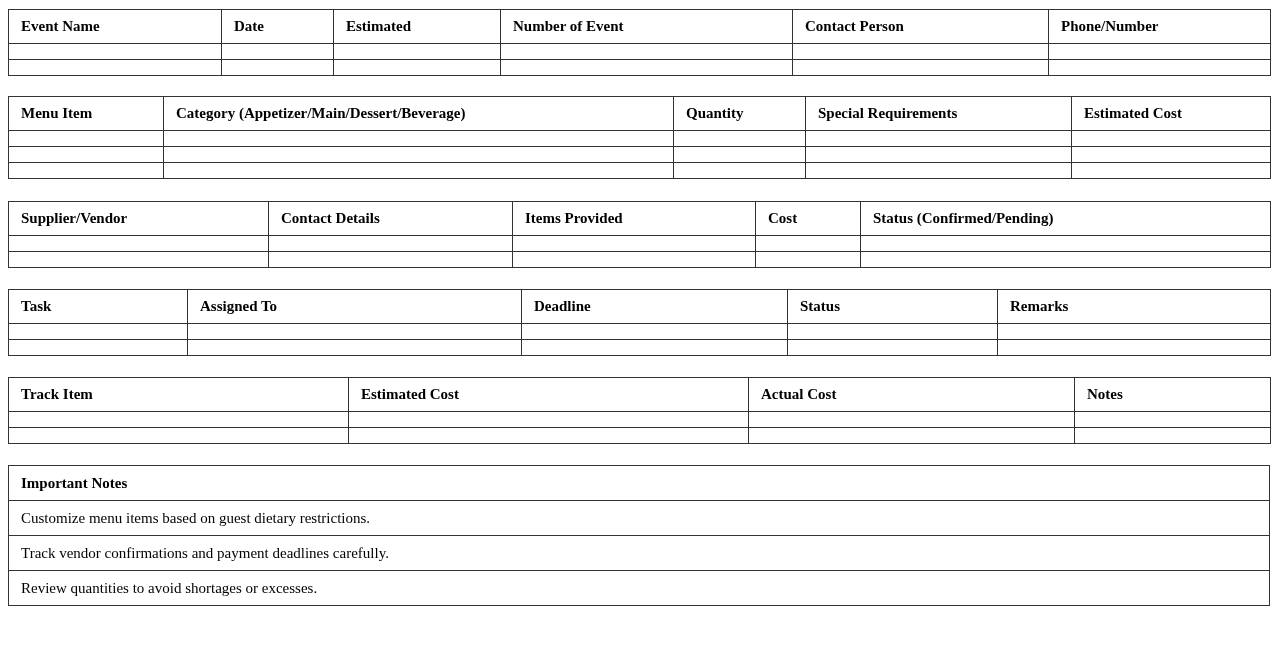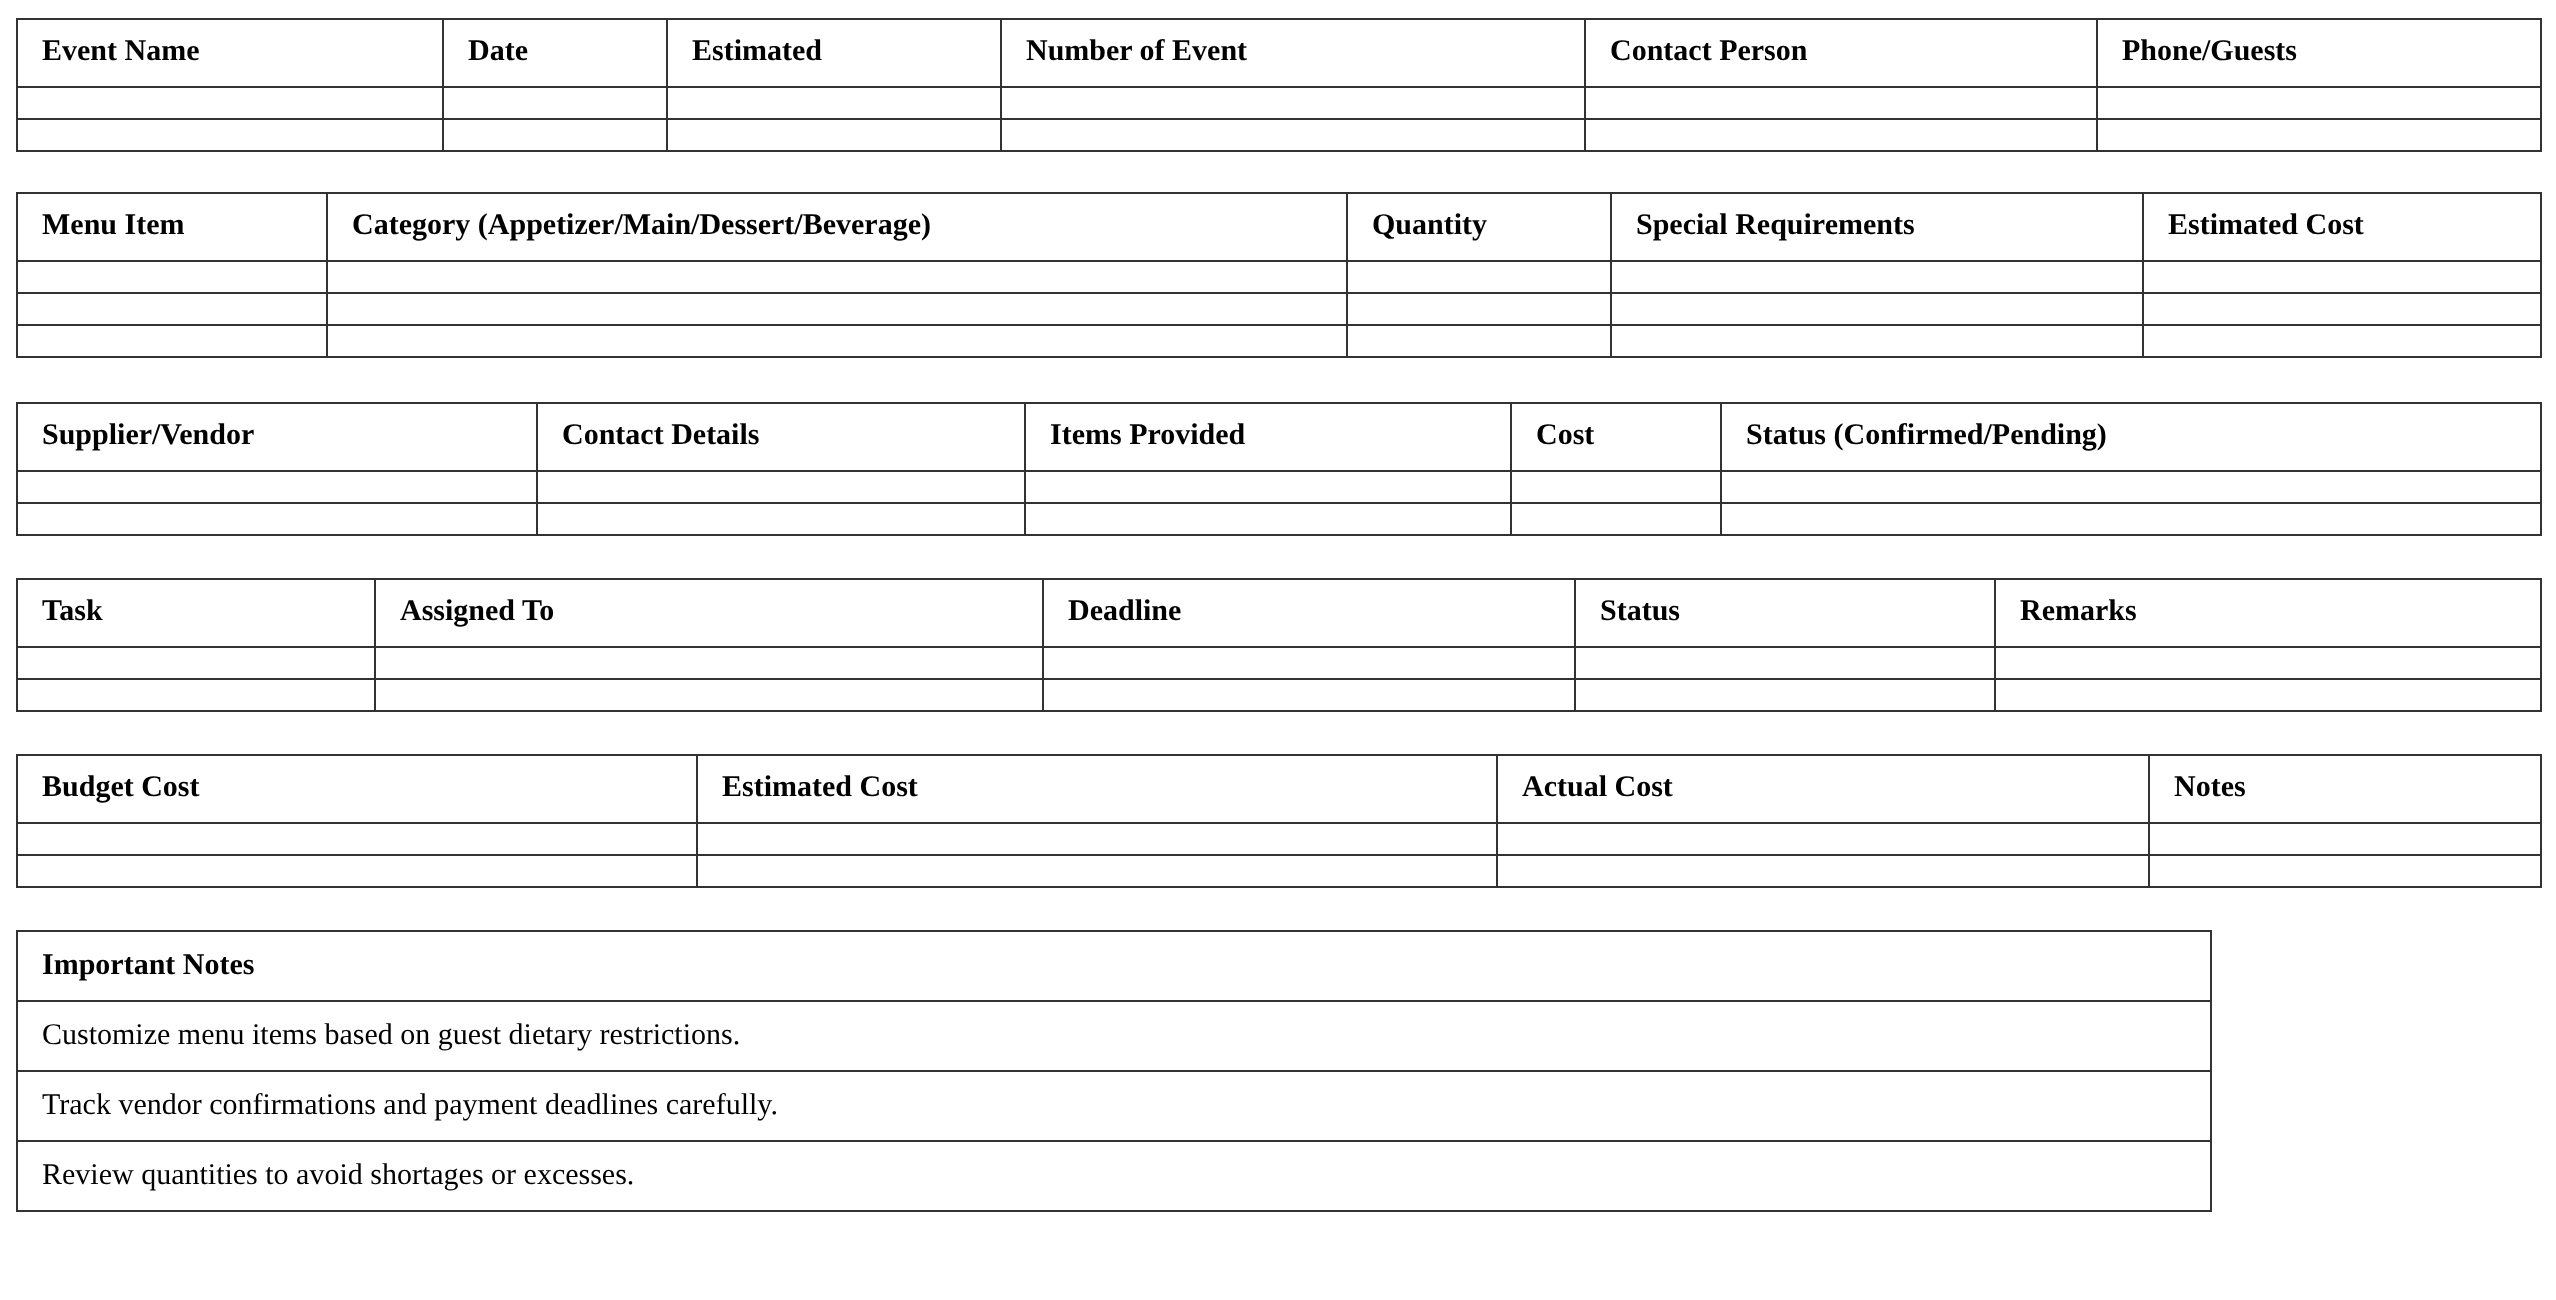--- a/index.html
+++ b/index.html
@@ -1,18 +1,18 @@
 <!DOCTYPE html>
 <html><head>
 <meta charset="utf-8">
 <style>
   html, body { margin: 0; padding: 0; background: #ffffff; }
   body { width: 1278px; height: 650px; position: relative; overflow: hidden;
          font-family: "Liberation Serif", "DejaVu Serif", serif; color: #000; }
-  table { position: absolute; left: 8px; width: 1098px; border-collapse: collapse; table-layout: fixed; }
+  table { position: absolute; left: 8px; width: 1262px; border-collapse: collapse; table-layout: fixed; }
   td, th { border: 1px solid #333; padding: 0 12px; font-size: 15px; text-align: left; vertical-align: middle; }
   th { font-weight: bold; height: 33px; font-family: Liberation Serif, serif; }
   td.empty { height: 15px; }
   td.note { height: 34px; font-weight: normal; }
 </style>
 </head>
 <body>
 
 <table style="top:9px;">
   <colgroup>
@@ -23,21 +23,21 @@
       <col style="width:256px">
       <col style="width:222px">
     </colgroup>
   <tbody>
       <tr>
     <th>Event Name</th>
     <th>Date</th>
     <th>Estimated</th>
     <th>Number of Event</th>
     <th>Contact Person</th>
-    <th>Phone/Guests</th>
+    <th>Phone/Number</th>
   </tr>
   <tr>
     <td class="empty"></td>
     <td class="empty"></td>
     <td class="empty"></td>
     <td class="empty"></td>
     <td class="empty"></td>
     <td class="empty"></td>
   </tr>
   <tr>
@@ -159,21 +159,21 @@
 
 <table style="top:377px;">
   <colgroup>
       <col style="width:340px">
       <col style="width:400px">
       <col style="width:326px">
       <col style="width:196px">
     </colgroup>
   <tbody>
       <tr>
-    <th>Budget Cost</th>
+    <th>Track Item</th>
     <th>Estimated Cost</th>
     <th>Actual Cost</th>
     <th>Notes</th>
   </tr>
   <tr>
     <td class="empty"></td>
     <td class="empty"></td>
     <td class="empty"></td>
     <td class="empty"></td>
   </tr>

